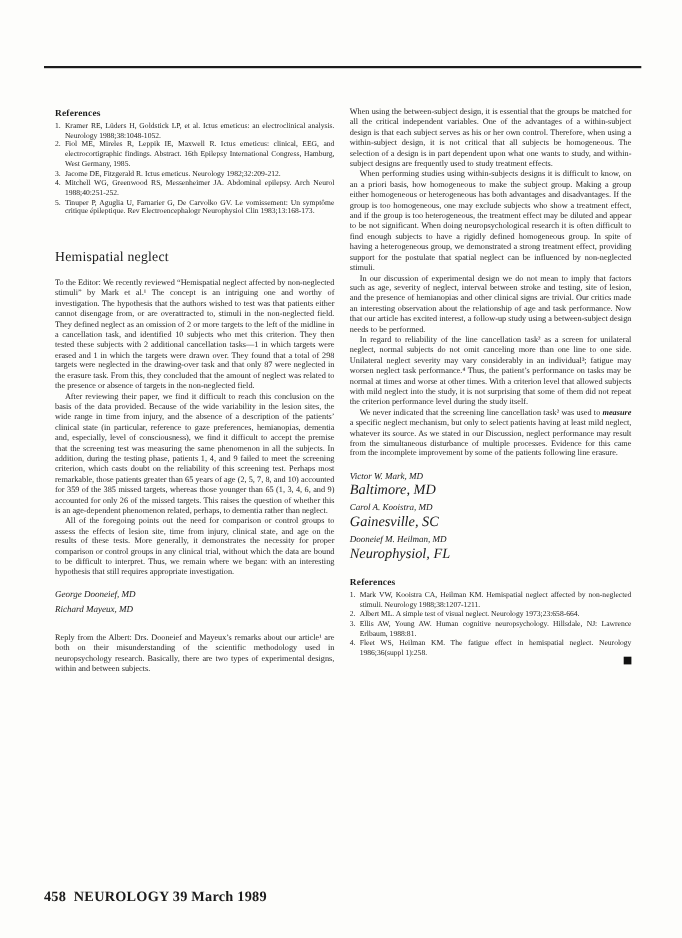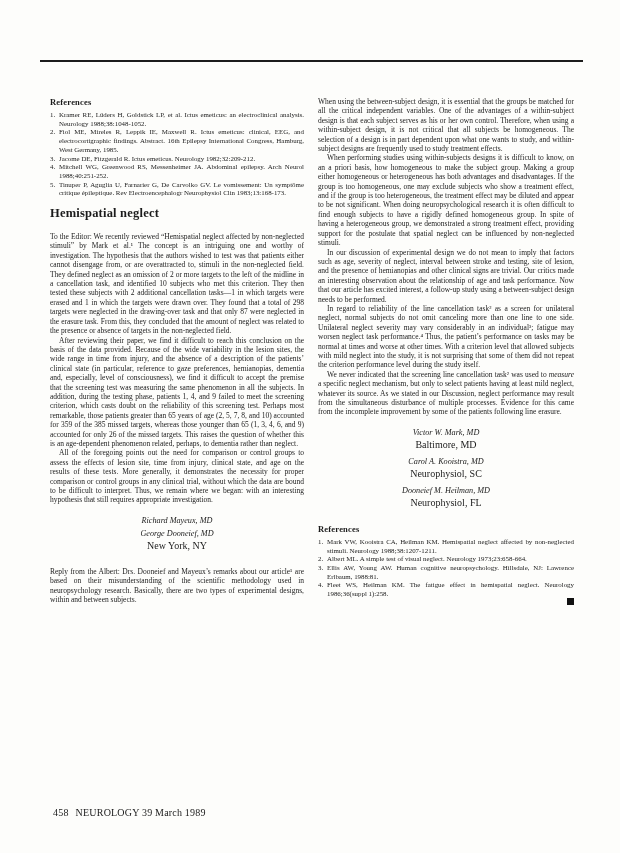--- a/index.html
+++ b/index.html
@@ -22,50 +22,50 @@
   .refs-heading{
     font-weight:bold;font-size:8.5px;margin:0 0 4px 0;letter-spacing:.2px;
   }
   .ref-item{
     display:flex;font-size:6.9px;line-height:8.7px;text-align:justify;
   }
   .ref-num{flex:0 0 9px;}
   .ref-text{flex:1;}
 
   .section-title{
-    font-weight:bold;font-size:12.5px;margin:8px 0 11px 0;letter-spacing:.2px;
+    font-weight:normal;font-size:12.5px;margin:28px 0 11px 0;letter-spacing:.2px;
   }
   .body-p{
     font-size:7.5px;line-height:9.4px;text-align:justify;margin:0;
   }
   .body-p.indent{text-indent:9px;}
   .lead{font-weight:normal;}
-  .it{font-style:italic;}
+  .it{font-style:italic;font-weight:bold;}
 
-  .sig-block{margin-top:9px;text-align:center;}
+  .sig-block{margin-top:9px;text-align:left;}
   .sig-name{
     font-style:italic;font-size:8.2px;line-height:13px;
   }
   .sig-place{
-    font-size:10px;line-height:12px;
+    font-style:italic;font-size:13px;line-height:12px;
   }
   .sig-group{margin-bottom:4px;}
 
   .reply-p{margin-top:15px;}
 
   .right-refs{margin-top:15px;}
 
   .end-marker-row{text-align:right;margin-top:-8px;height:8px;}
   .end-square{
     display:inline-block;width:7px;height:7px;background:#111;
   }
 
   .footer{
-    position:absolute;left:53px;top:807px;
-    font-size:10px;font-weight:normal;letter-spacing:.2px;
+    position:absolute;left:40px;top:807px;
+    font-size:13px;font-weight:bold;letter-spacing:.2px;
   }
   .footer .pg{margin-right:7px;}
 </style>
 </head>
 <body>
 
 <div class="top-rule"></div>
 
 <div class="col col-left">
 
@@ -92,45 +92,44 @@
     <span class="ref-text">Tinuper P, Aguglia U, Farnarier G, De Carvolko GV. Le vomissement: Un symptôme critique épileptique. Rev Electroencephalogr Neurophysiol Clin 1983;13:168-173.</span>
   </div>
 
   <div class="section-title">Hemispatial neglect</div>
 
   <p class="body-p"><span class="lead">To the Editor:</span><span> We recently reviewed “Hemispatial neglect affected by non-neglected stimuli” by Mark et al.¹ The concept is an intriguing one and worthy of investigation. The hypothesis that the authors wished to test was that patients either cannot disengage from, or are overattracted to, stimuli in the non-neglected field. They defined neglect as an omission of 2 or more targets to the left of the midline in a cancellation task, and identified 10 subjects who met this criterion. They then tested these subjects with 2 additional cancellation tasks—1 in which targets were erased and 1 in which the targets were drawn over. They found that a total of 298 targets were neglected in the drawing-over task and that only 87 were neglected in the erasure task. From this, they concluded that the amount of neglect was related to the presence or absence of targets in the non-neglected field.</span></p>
   <p class="body-p indent">After reviewing their paper, we find it difficult to reach this conclusion on the basis of the data provided. Because of the wide variability in the lesion sites, the wide range in time from injury, and the absence of a description of the patients’ clinical state (in particular, reference to gaze preferences, hemianopias, dementia and, especially, level of consciousness), we find it difficult to accept the premise that the screening test was measuring the same phenomenon in all the subjects. In addition, during the testing phase, patients 1, 4, and 9 failed to meet the screening criterion, which casts doubt on the reliability of this screening test. Perhaps most remarkable, those patients greater than 65 years of age (2, 5, 7, 8, and 10) accounted for 359 of the 385 missed targets, whereas those younger than 65 (1, 3, 4, 6, and 9) accounted for only 26 of the missed targets. This raises the question of whether this is an age-dependent phenomenon related, perhaps, to dementia rather than neglect.</p>
   <p class="body-p indent">All of the foregoing points out the need for comparison or control groups to assess the effects of lesion site, time from injury, clinical state, and age on the results of these tests. More generally, it demonstrates the necessity for proper comparison or control groups in any clinical trial, without which the data are bound to be difficult to interpret. Thus, we remain where we began: with an interesting hypothesis that still requires appropriate investigation.</p>
 
   <div class="sig-block">
+    <div class="sig-name">George Dooneief, MD</div>
     <div class="sig-name">Richard Mayeux, MD</div>
-    <div class="sig-name">George Dooneief, MD</div>
-    <div class="sig-place">New York, NY</div>
   </div>
 
-  <p class="body-p reply-p"><span class="lead">Reply from the Albert:</span><span> Drs. Dooneief and Mayeux’s remarks about our article¹ are based on their misunderstanding of the scientific methodology used in neuropsychology research. Basically, there are two types of experimental designs, within and between subjects.</span></p>
+  <p class="body-p reply-p"><span class="lead">Reply from the Albert:</span><span> Drs. Dooneief and Mayeux’s remarks about our article¹ are both on their misunderstanding of the scientific methodology used in neuropsychology research. Basically, there are two types of experimental designs, within and between subjects.</span></p>
 
 </div>
 
 <div class="col col-right">
 
   <p class="body-p">When using the between-subject design, it is essential that the groups be matched for all the critical independent variables. One of the advantages of a within-subject design is that each subject serves as his or her own control. Therefore, when using a within-subject design, it is not critical that all subjects be homogeneous. The selection of a design is in part dependent upon what one wants to study, and within-subject designs are frequently used to study treatment effects.</p>
   <p class="body-p indent">When performing studies using within-subjects designs it is difficult to know, on an a priori basis, how homogeneous to make the subject group. Making a group either homogeneous or heterogeneous has both advantages and disadvantages. If the group is too homogeneous, one may exclude subjects who show a treatment effect, and if the group is too heterogeneous, the treatment effect may be diluted and appear to be not significant. When doing neuropsychological research it is often difficult to find enough subjects to have a rigidly defined homogeneous group. In spite of having a heterogeneous group, we demonstrated a strong treatment effect, providing support for the postulate that spatial neglect can be influenced by non-neglected stimuli.</p>
   <p class="body-p indent">In our discussion of experimental design we do not mean to imply that factors such as age, severity of neglect, interval between stroke and testing, site of lesion, and the presence of hemianopias and other clinical signs are trivial. Our critics made an interesting observation about the relationship of age and task performance. Now that our article has excited interest, a follow-up study using a between-subject design needs to be performed.</p>
   <p class="body-p indent">In regard to reliability of the line cancellation task² as a screen for unilateral neglect, normal subjects do not omit canceling more than one line to one side. Unilateral neglect severity may vary considerably in an individual³; fatigue may worsen neglect task performance.⁴ Thus, the patient’s performance on tasks may be normal at times and worse at other times. With a criterion level that allowed subjects with mild neglect into the study, it is not surprising that some of them did not repeat the criterion performance level during the study itself.</p>
   <p class="body-p indent"><span>We never indicated that the screening line cancellation task² was used to </span><span class="it">measure</span><span> a specific neglect mechanism, but only to select patients having at least mild neglect, whatever its source. As we stated in our Discussion, neglect performance may result from the simultaneous disturbance of multiple processes. Evidence for this came from the incomplete improvement by some of the patients following line erasure.</span></p>
 
   <div class="sig-block">
     <div class="sig-group">
       <div class="sig-name">Victor W. Mark, MD</div>
       <div class="sig-place">Baltimore, MD</div>
     </div>
     <div class="sig-group">
       <div class="sig-name">Carol A. Kooistra, MD</div>
-      <div class="sig-place">Neurophysiol, SC</div>
+      <div class="sig-place">Gainesville, SC</div>
     </div>
     <div class="sig-group">
       <div class="sig-name">Dooneief M. Heilman, MD</div>
       <div class="sig-place">Neurophysiol, FL</div>
     </div>
   </div>
 
   <div class="right-refs">
     <div class="refs-heading">References</div>
     <div class="ref-item">

